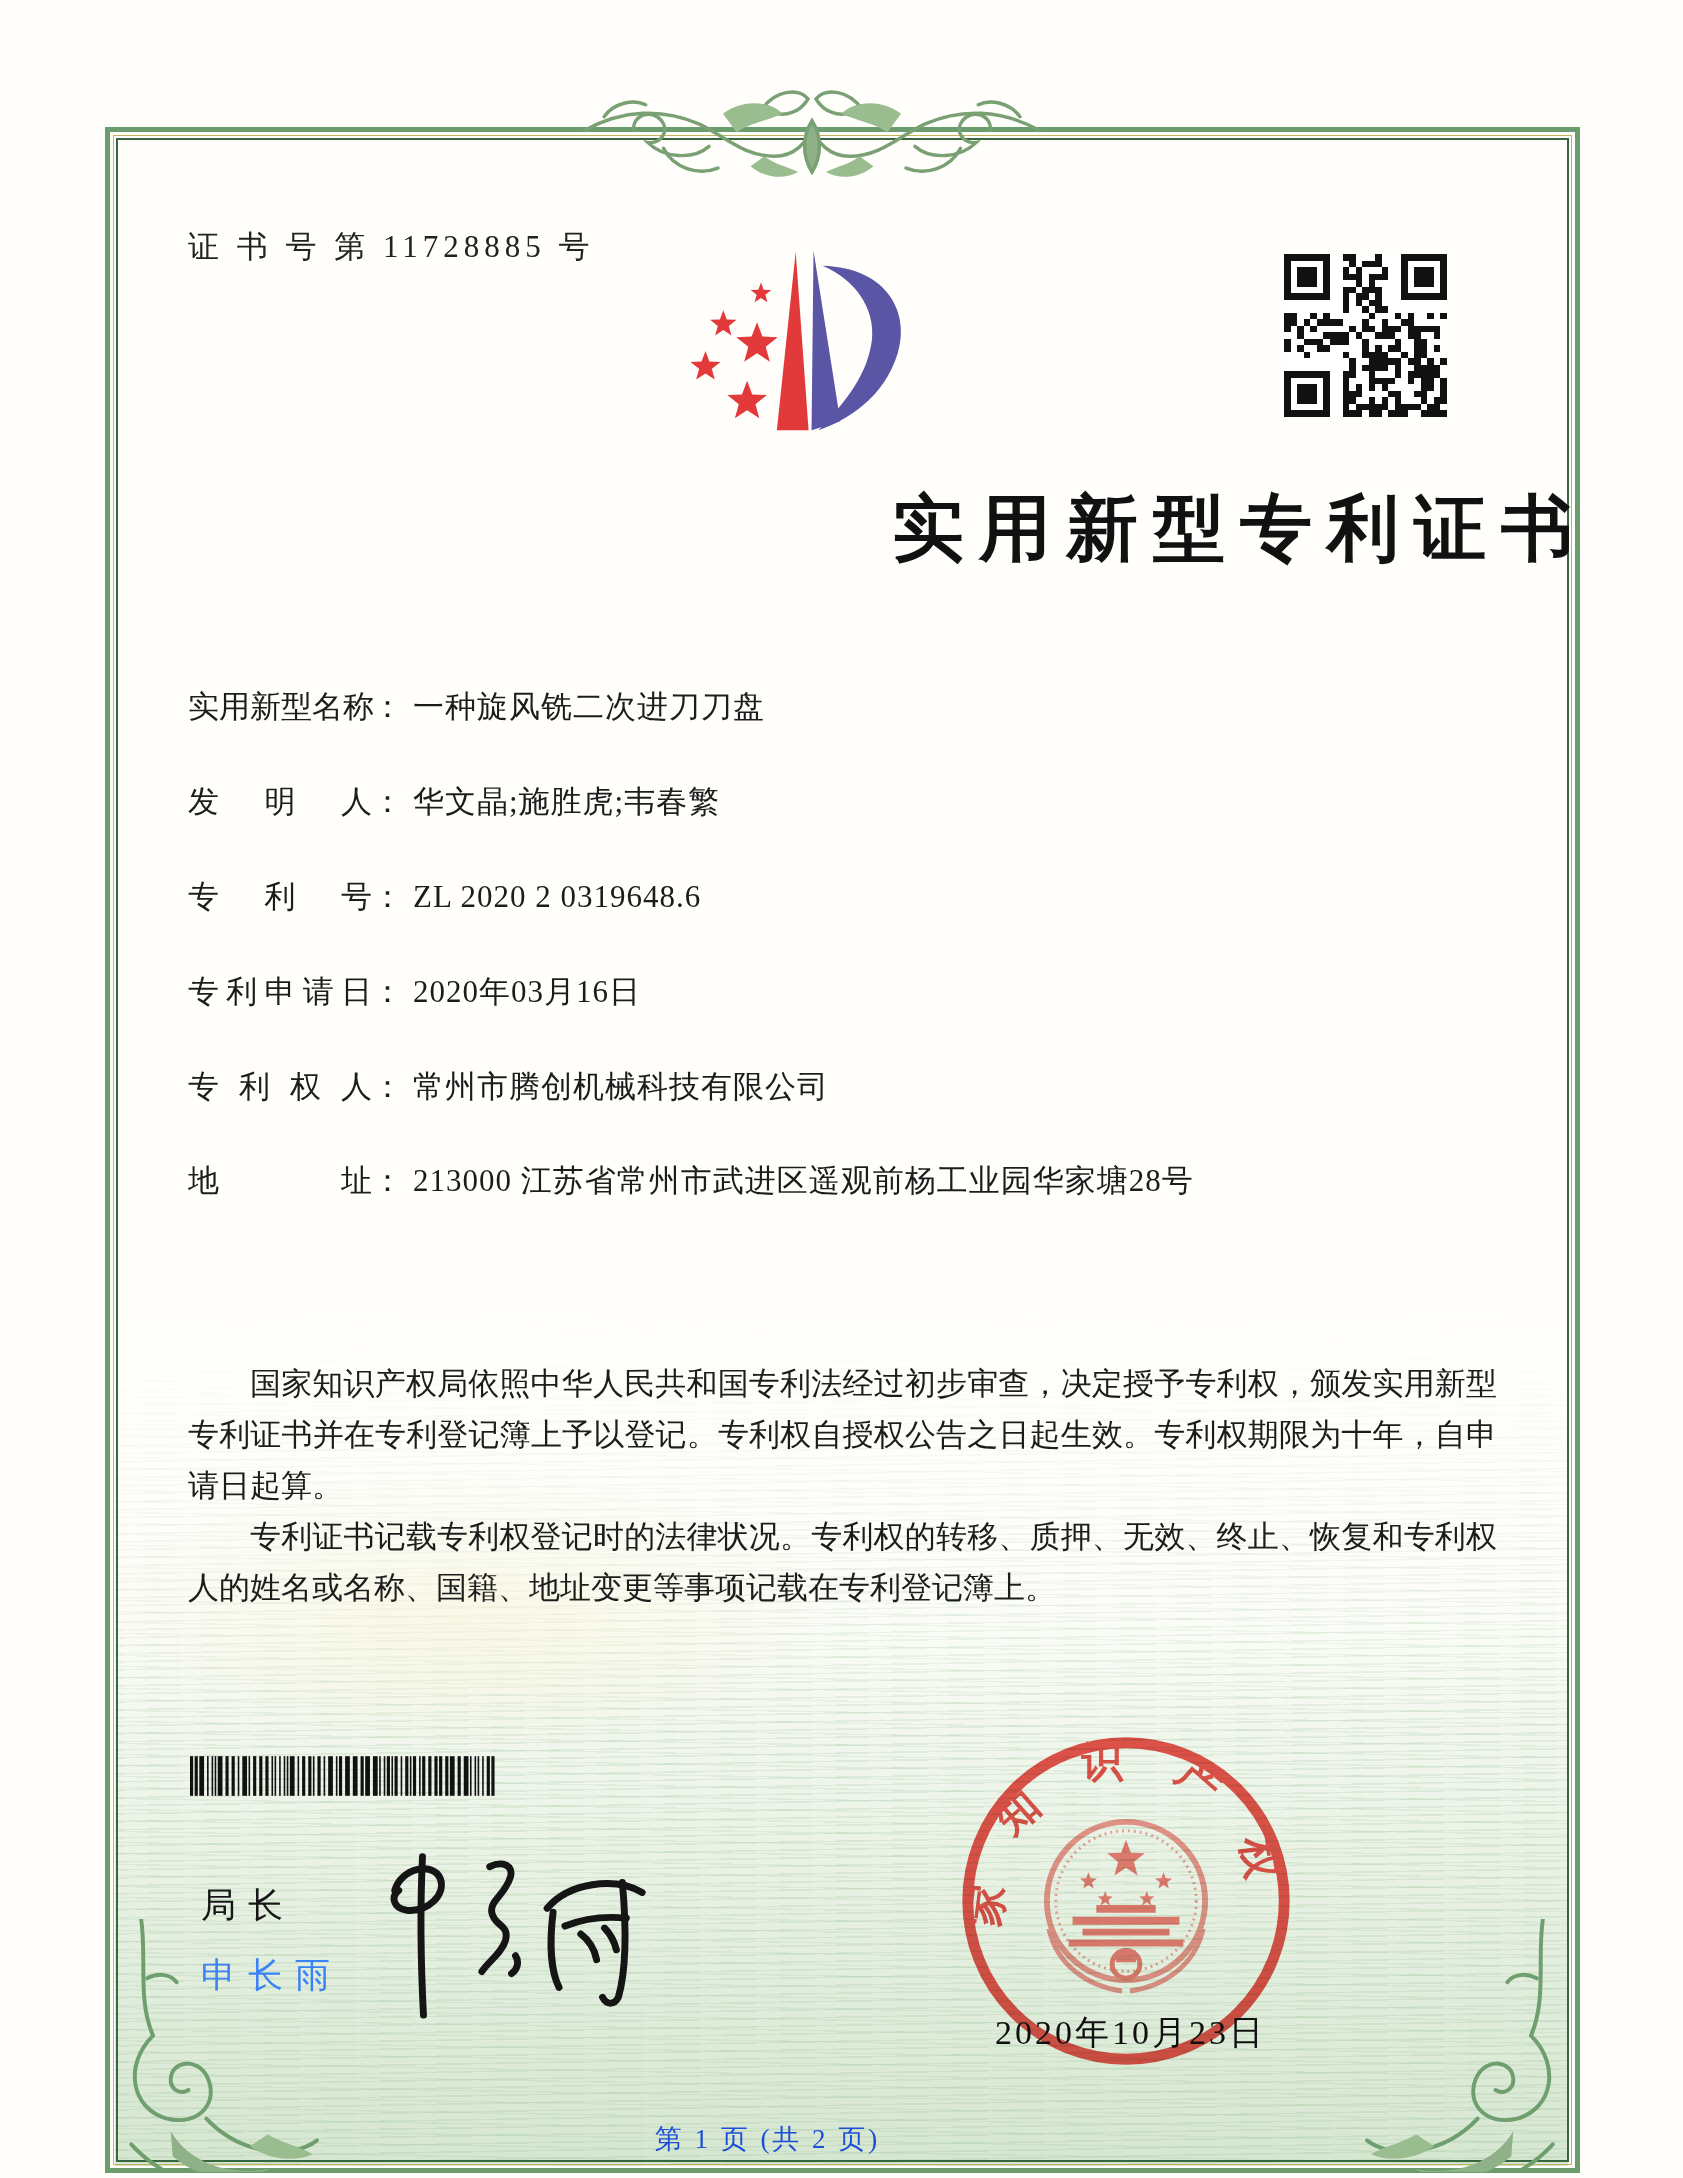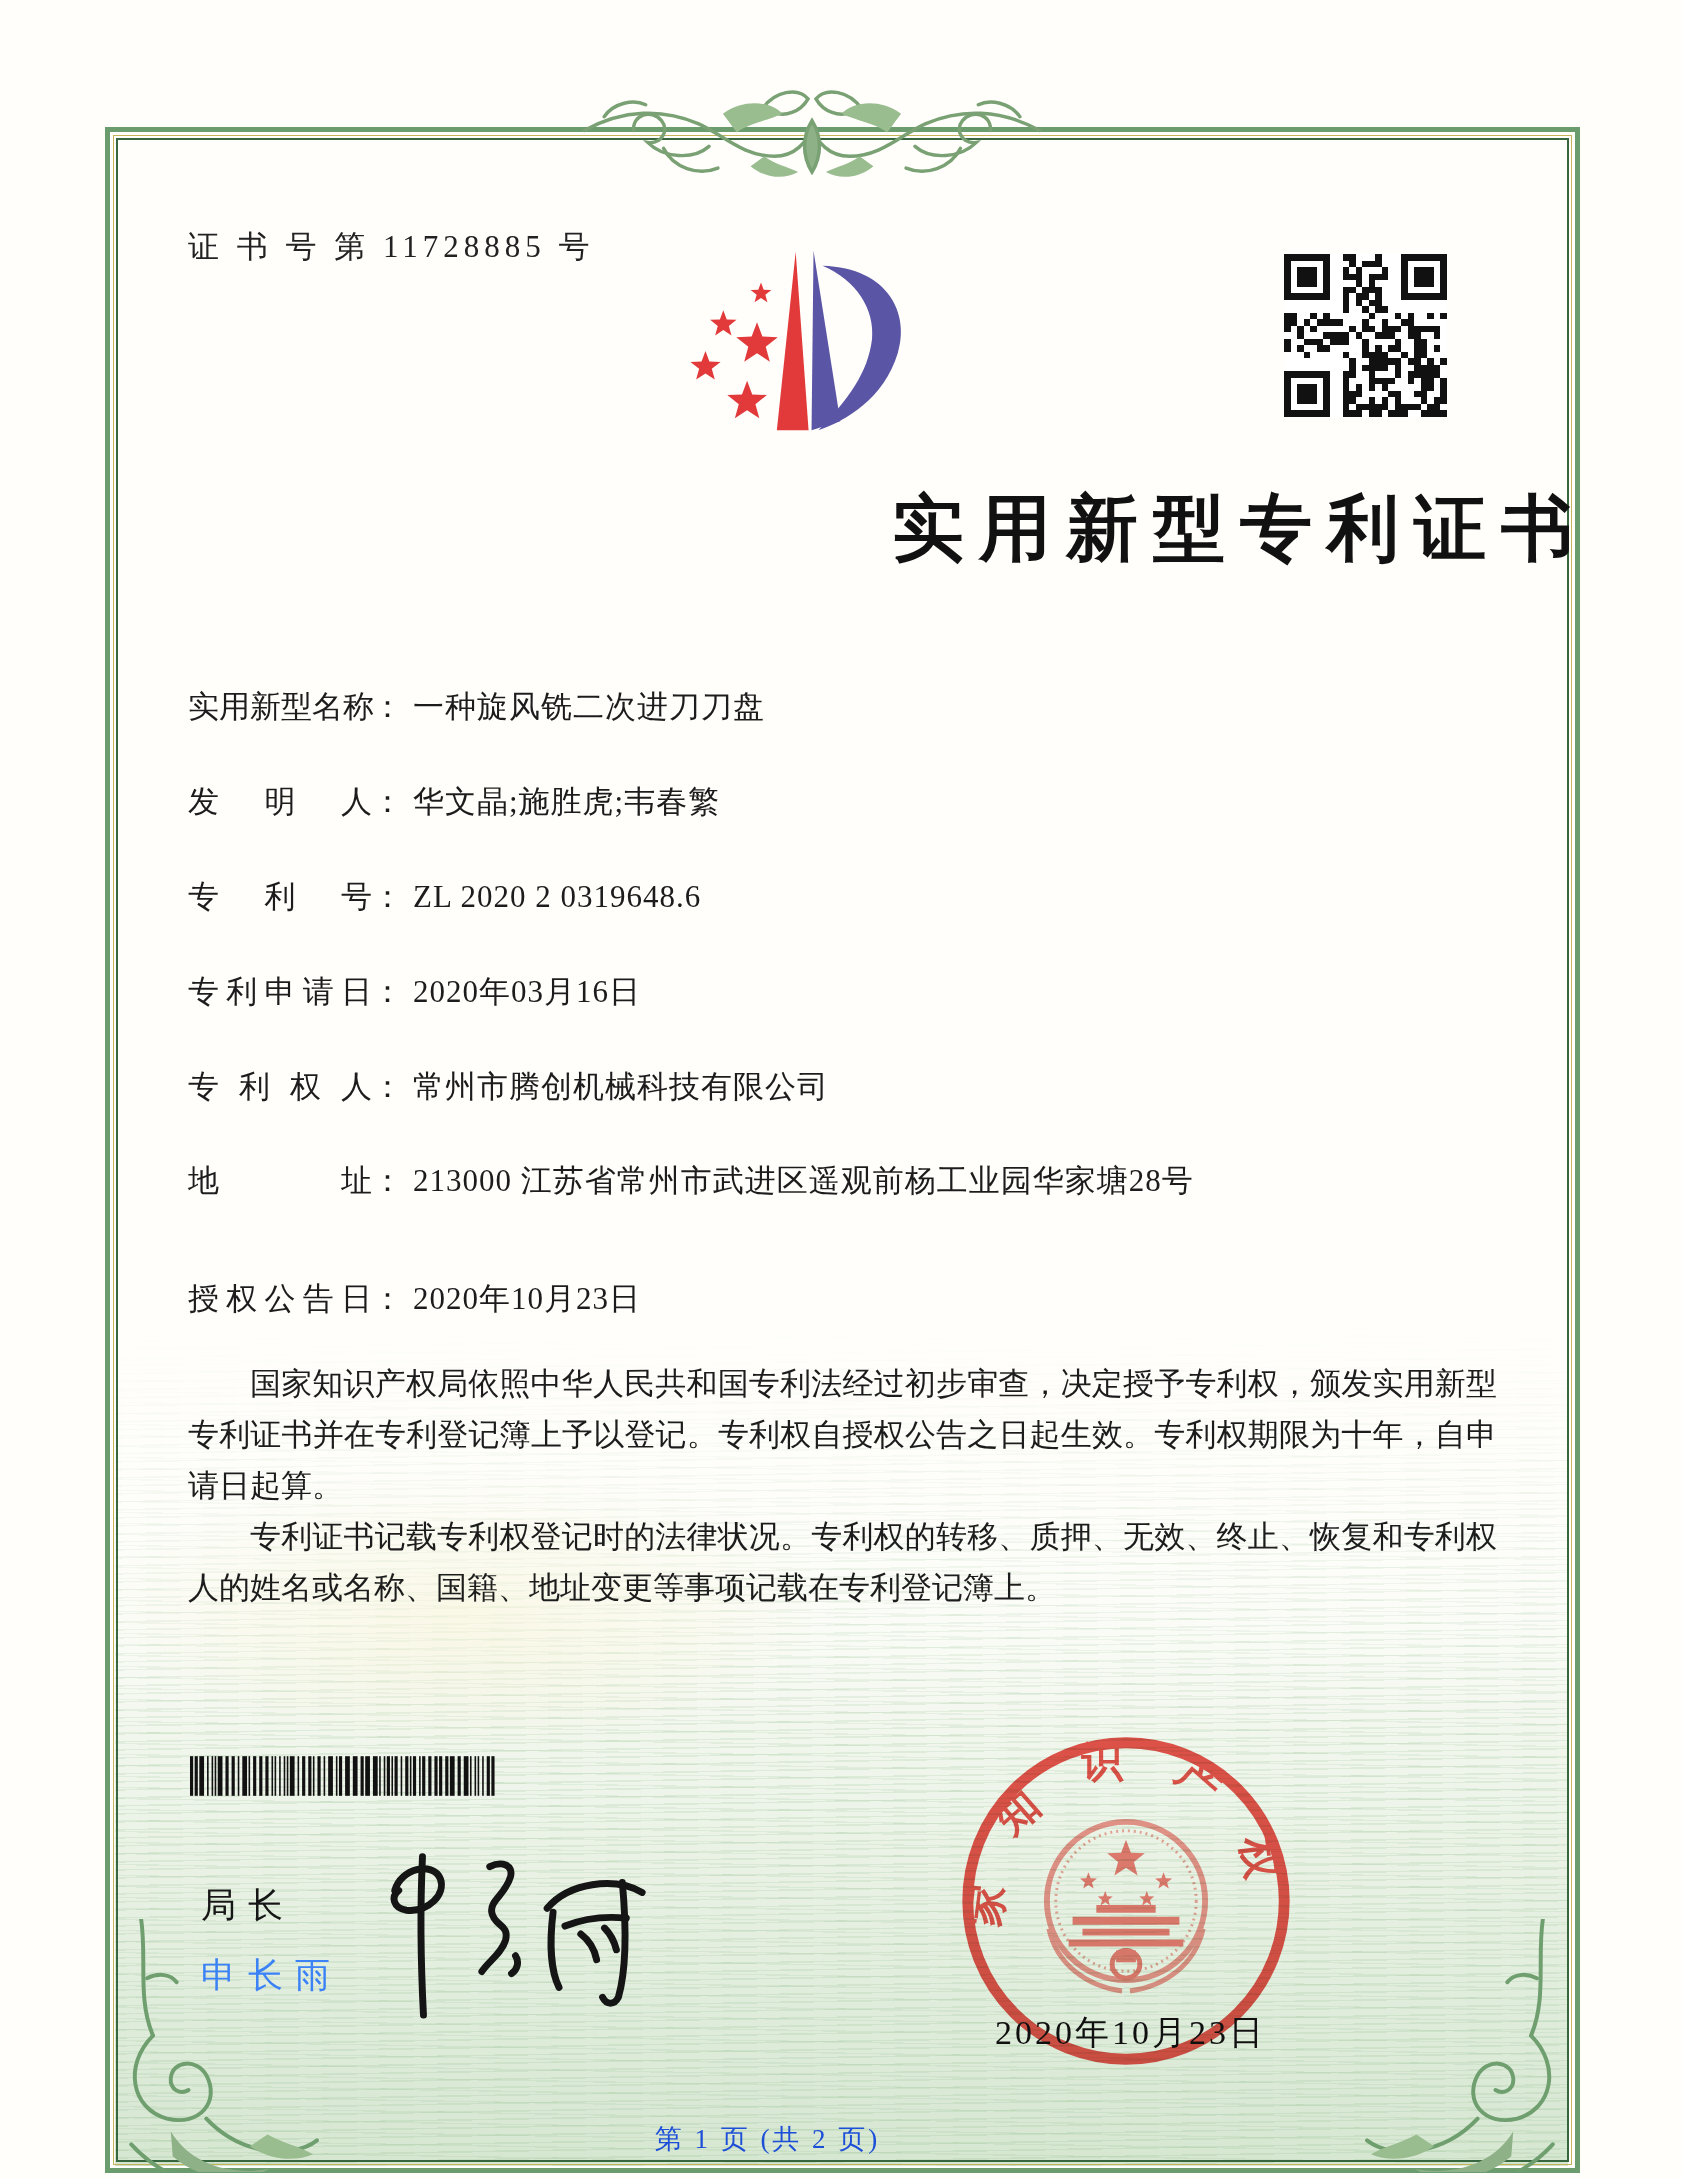--- a/index.html
+++ b/index.html
@@ -353,23 +353,20 @@
   <div class="abs field-row" style="top:971px">
     <span class="flabel">专利申请日</span><span class="fcolon">：</span><span class="fvalue">2020年03月16日</span>
   </div>
   <div class="abs field-row" style="top:1066px">
     <span class="flabel">专利权人</span><span class="fcolon">：</span><span class="fvalue">常州市腾创机械科技有限公司</span>
   </div>
   <div class="abs field-row" style="top:1160px">
     <span class="flabel">地址</span><span class="fcolon">：</span><span class="fvalue">213000 江苏省常州市武进区遥观前杨工业园华家塘28号</span>
   </div>
 
-  <div class="abs grant-group" style="left:188px;top:1278px">
-    <span class="flabel">授权公告日</span><span class="fcolon">：</span><span class="fvalue">2020年10月23日</span>
-  </div>
 
   <div class="abs body-text">
     <p>国家知识产权局依照中华人民共和国专利法经过初步审查，决定授予专利权，颁发实用新型专利证书并在专利登记簿上予以登记。专利权自授权公告之日起生效。专利权期限为十年，自申请日起算。</p>
     <p>专利证书记载专利权登记时的法律状况。专利权的转移、质押、无效、终止、恢复和专利权人的姓名或名称、国籍、地址变更等事项记载在专利登记簿上。</p>
   </div>
 
   <svg id="barcode-svg" class="abs" style="left:190px;top:1756px;" width="309" height="40" viewBox="0 0 312 40">
     <g id="barcode-bars" fill="#111111">
         <rect x="0.0" y="0" width="3.2" height="40"></rect>
         <rect x="4.7" y="0" width="3.2" height="40"></rect>

